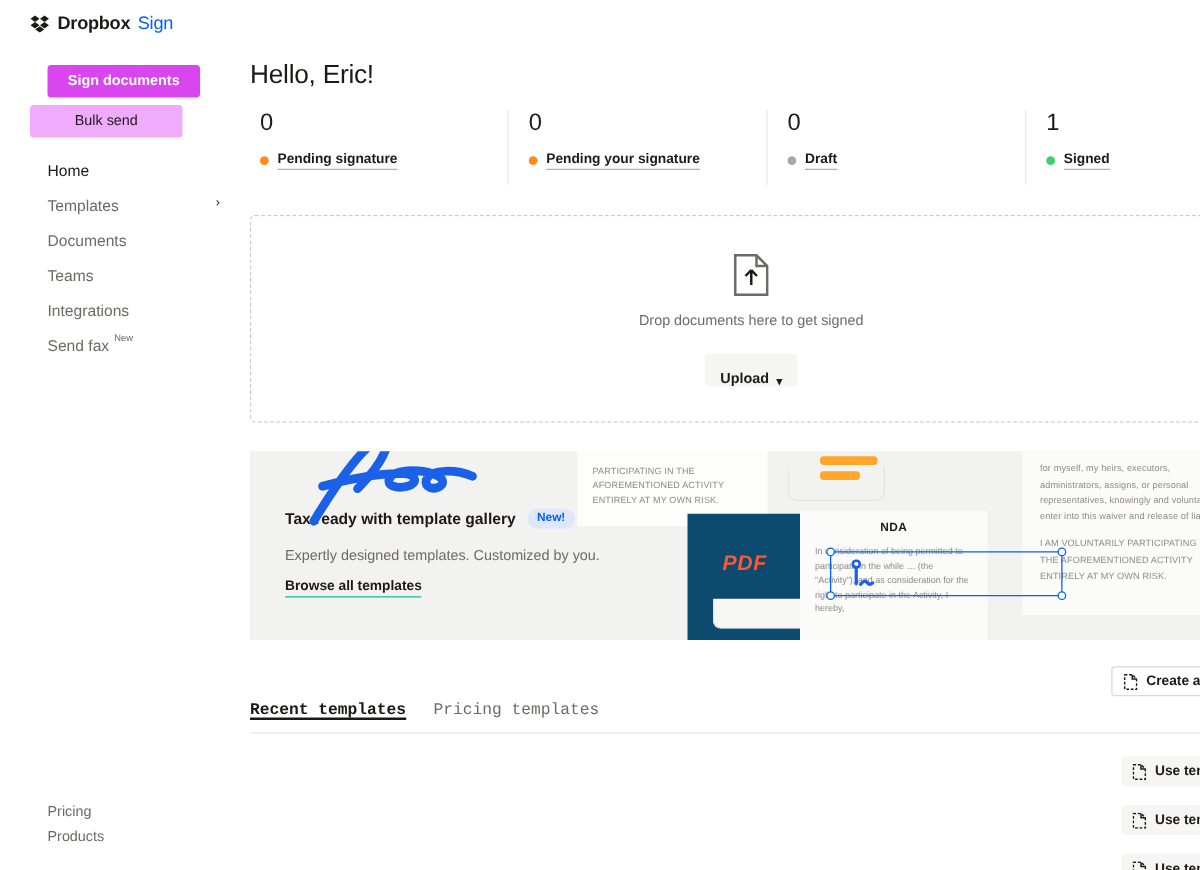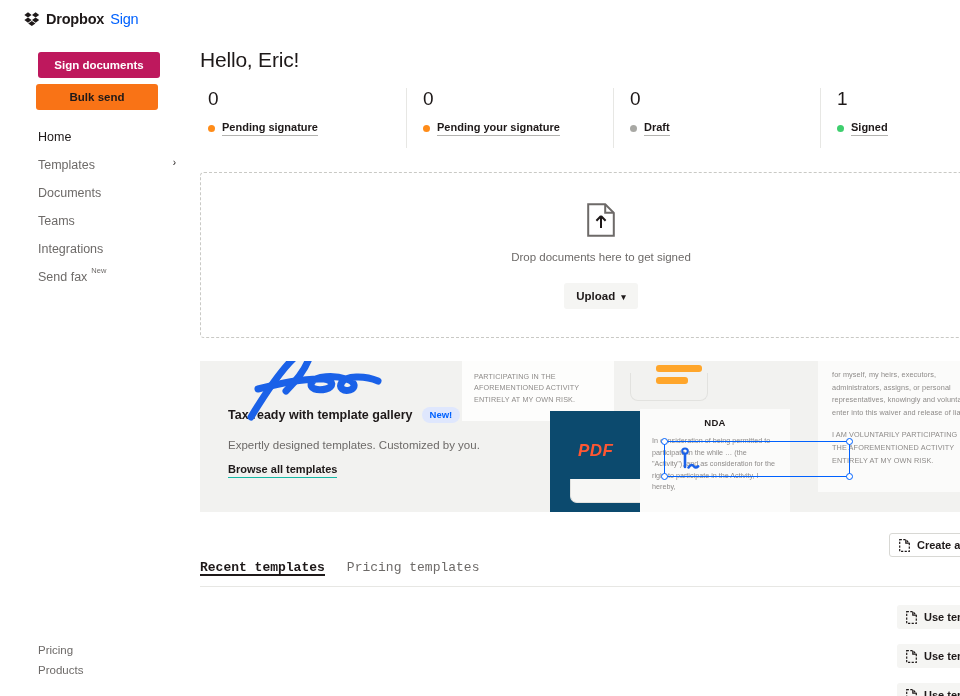--- a/index.html
+++ b/index.html
@@ -21,34 +21,34 @@
   .brand-mark { width: 16px; height: 16px; display: block; }
   .brand-text { font-size: 14.5px; font-weight: 700; letter-spacing: -0.2px; color: #1e1919; }
   .brand-sub { font-size: 14.5px; font-weight: 400; color: #0061fe; letter-spacing: -0.2px; }
 
   
   .sidebar { position: absolute; left: 0; top: 0; width: 192px; height: 696px; background: #fff; }
 
   .btn-primary {
     position: absolute; left: 38px; top: 52px;
     width: 122px; height: 26px;
-    background: #be185d; color: #fff;
+    background: #d946ef; color: #fff;
     border: none; border-radius: 3px;
     font-family: "Liberation Sans", sans-serif;
     font-size: 11.5px; font-weight: 700;
     cursor: pointer;
     display: flex; align-items: center; justify-content: center;
   }
   .btn-secondary {
-    position: absolute; left: 36px; top: 84px;
+    position: absolute; left: 24px; top: 84px;
     width: 122px; height: 26px;
-    background: #f97316; color: #1e1919;
+    background: #f0abfc; color: #1e1919;
     border: none; border-radius: 3px;
     font-family: "Liberation Sans", sans-serif;
-    font-size: 11.5px; font-weight: 700;
+    font-size: 11.5px; font-weight: 400;
     cursor: pointer;
     display: flex; align-items: center; justify-content: center;
   }
 
   .nav { position: absolute; left: 0; top: 130px; width: 192px; }
   .nav-item {
     position: relative;
     display: flex; align-items: flex-start;
     height: 28px;
     padding-left: 38px; padding-right: 16px;
@@ -117,21 +117,21 @@
   }
   .dz-icon { width: 28px; height: 34px; margin-bottom: 14px; }
   .dz-text { font-size: 11.5px; color: #6d6a68; }
   .dz-upload {
     margin-top: 20px;
     height: 26px; padding: 0 12px;
     background: #f5f5f3; border: none; border-radius: 3px;
     font-family: "Liberation Sans", sans-serif;
     font-size: 11.5px; font-weight: 700; color: #1e1919;
     cursor: pointer;
-    display: inline-flex; align-items: center; gap: 6px;
+    display: inline-flex; align-items: flex-end; gap: 6px;
   }
   .chev-d { font-size: 9px; line-height: 1; position: relative; top: 1px; }
 
   
   .promo {
     position: absolute; left: 8px; top: 361px;
     width: 790px; height: 151px;
     background: #f2f2f0;
     overflow: hidden;
   }

